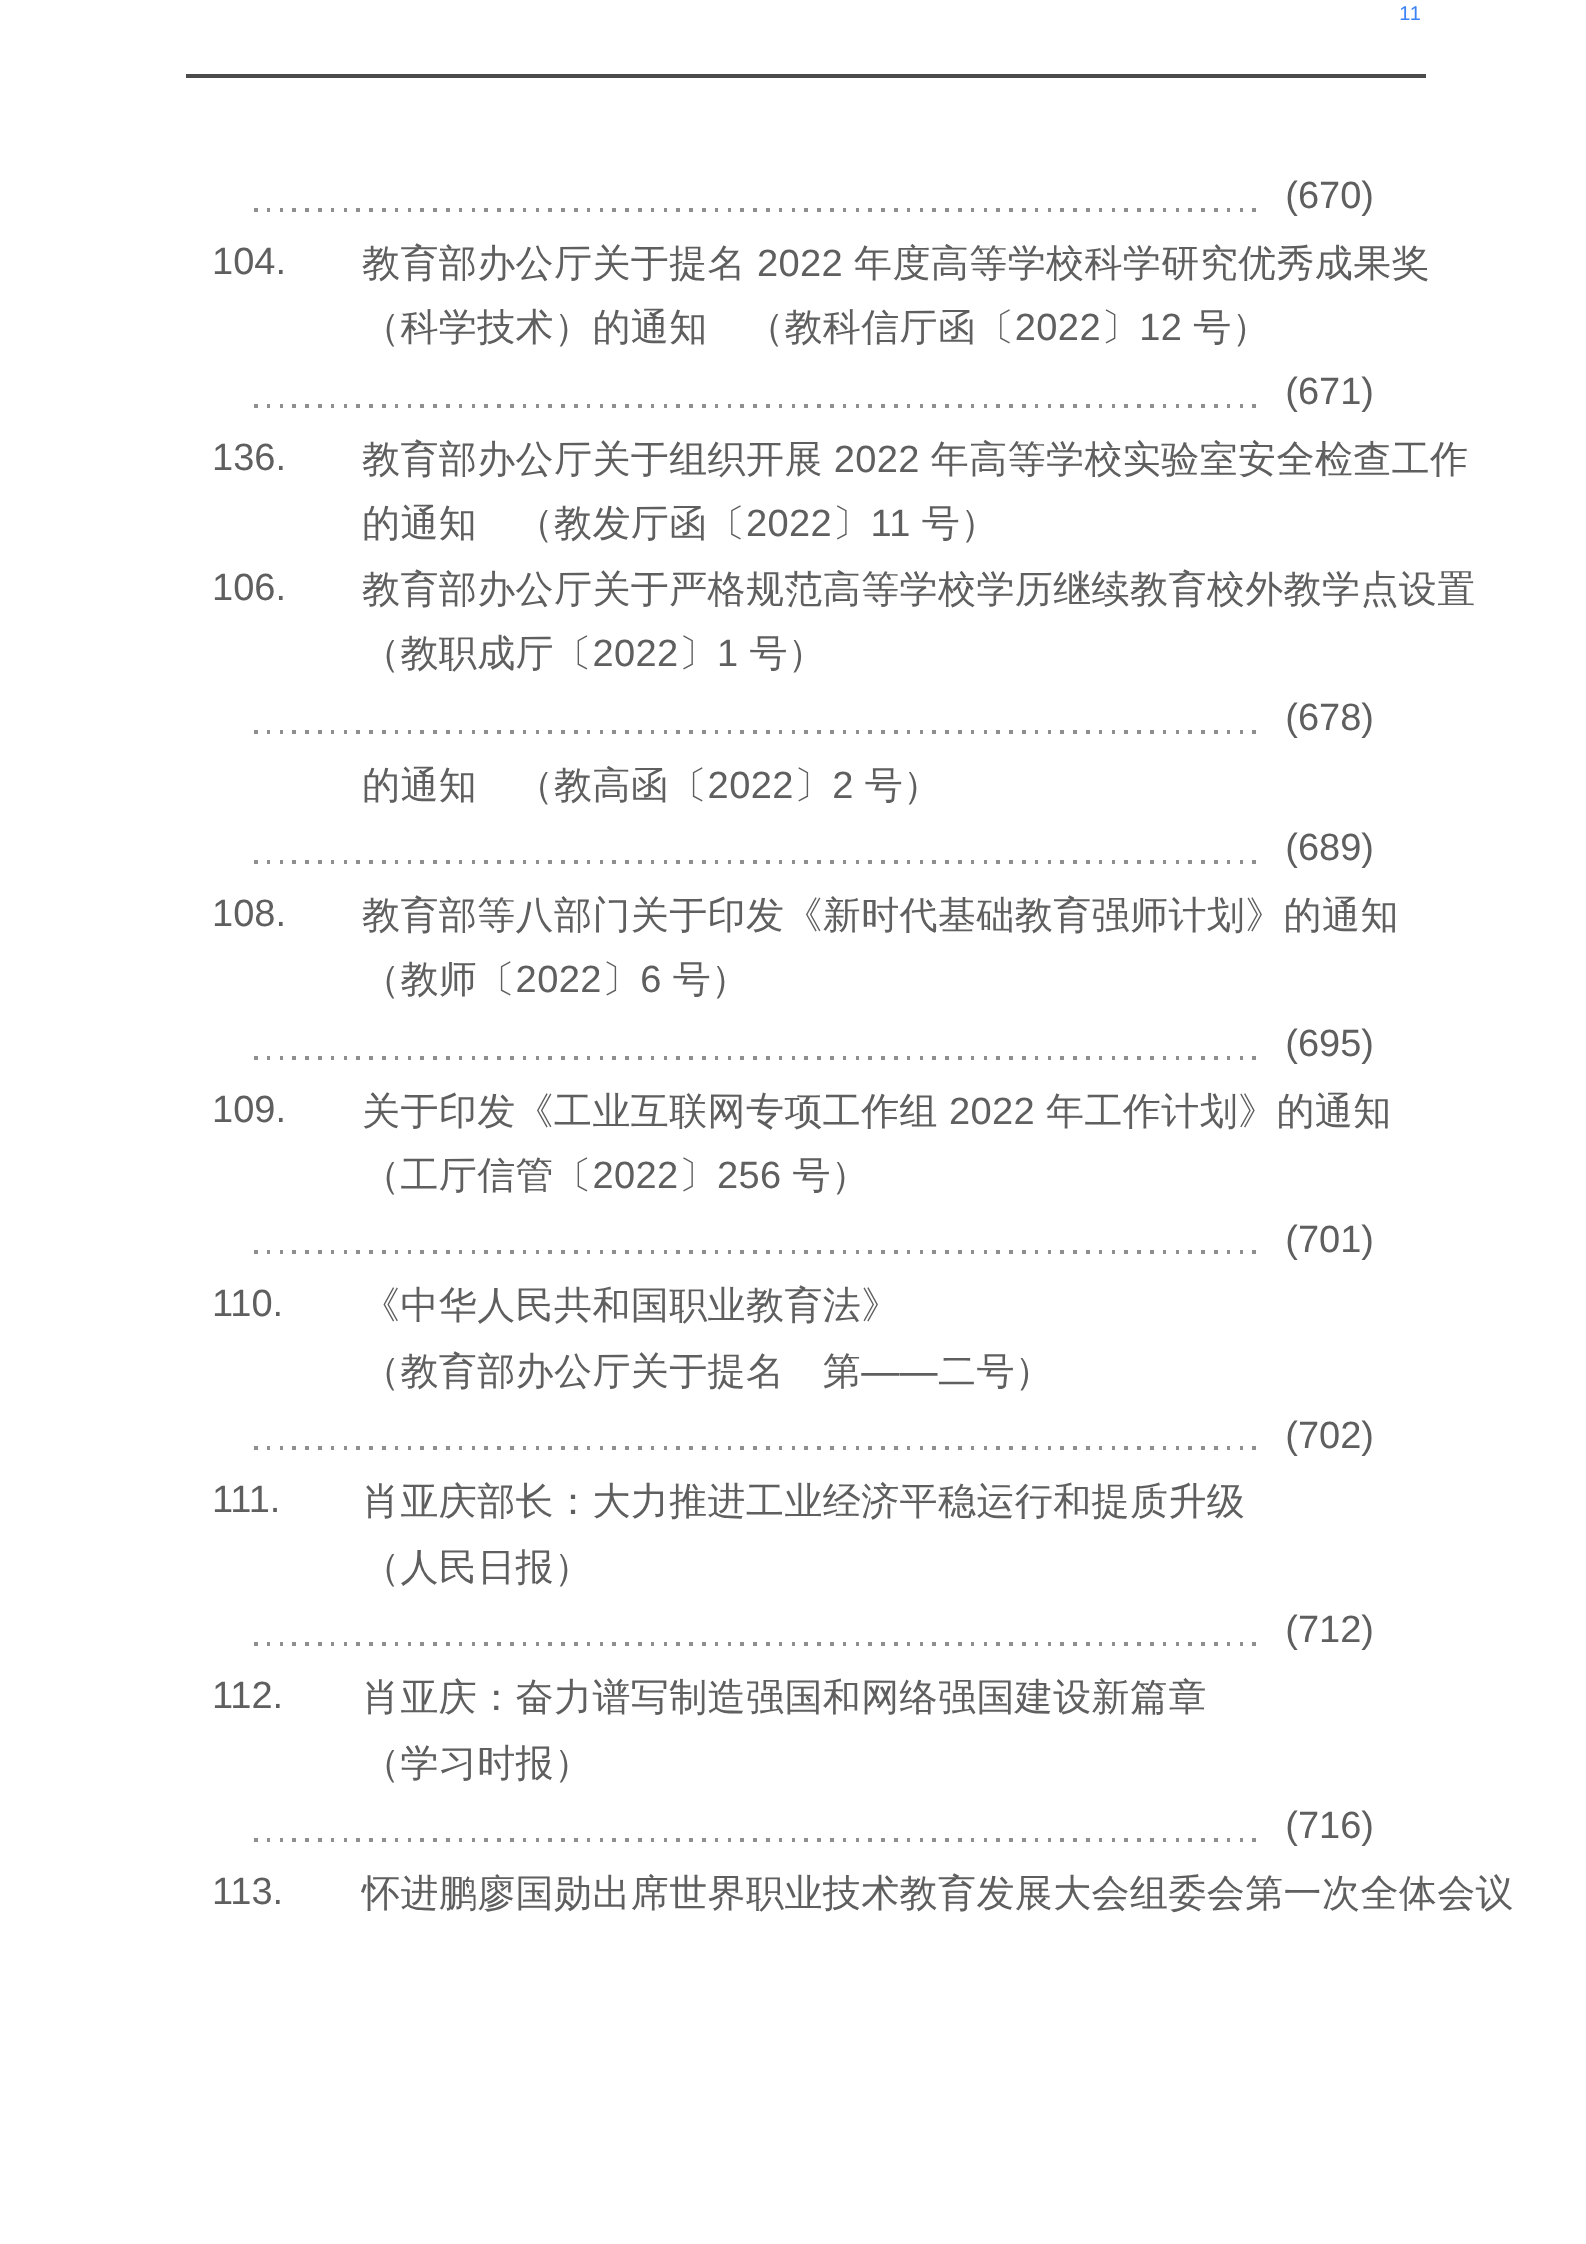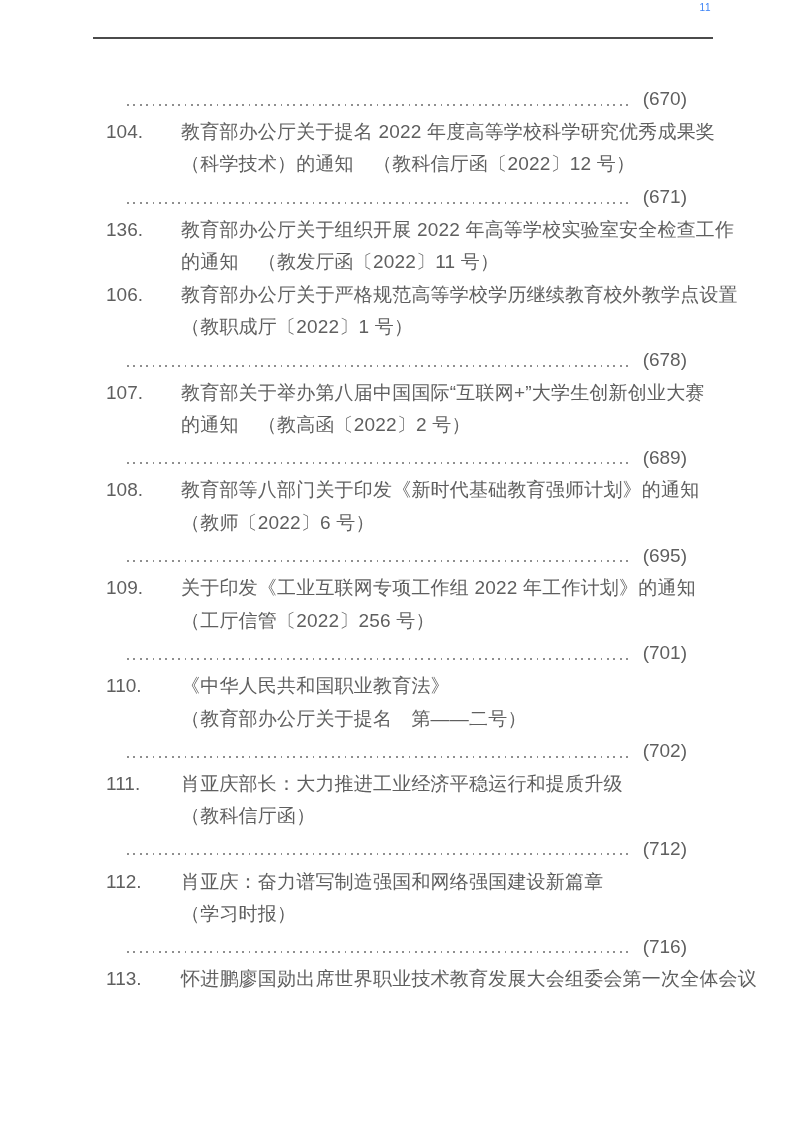--- a/index.html
+++ b/index.html
@@ -70,24 +70,20 @@
     </div>
     <div class="line">
       <span class="num"></span>
       <span class="txt">（教职成厅〔2022〕1 号）</span>
     </div>
     <div class="line leader-row">
       <span class="leader"></span>
       <span class="pagenum">(678)</span>
     </div>
     <div class="line">
-      <span class="num">107.</span>
-      <span class="txt">教育部关于举办第八届中国国际“互联网+”大学生创新创业大赛</span>
-    </div>
-    <div class="line">
       <span class="num"></span>
       <span class="txt">的通知　（教高函〔2022〕2 号）</span>
     </div>
     <div class="line leader-row">
       <span class="leader"></span>
       <span class="pagenum">(689)</span>
     </div>
     <div class="line">
       <span class="num">108.</span>
       <span class="txt">教育部等八部门关于印发《新时代基础教育强师计划》的通知</span>
@@ -123,21 +119,21 @@
     <div class="line leader-row">
       <span class="leader"></span>
       <span class="pagenum">(702)</span>
     </div>
     <div class="line">
       <span class="num">111.</span>
       <span class="txt">肖亚庆部长：大力推进工业经济平稳运行和提质升级</span>
     </div>
     <div class="line">
       <span class="num"></span>
-      <span class="txt">（教科信厅函）</span>
+      <span class="txt">（人民日报）</span>
     </div>
     <div class="line leader-row">
       <span class="leader"></span>
       <span class="pagenum">(712)</span>
     </div>
     <div class="line">
       <span class="num">112.</span>
       <span class="txt">肖亚庆：奋力谱写制造强国和网络强国建设新篇章</span>
     </div>
     <div class="line">

